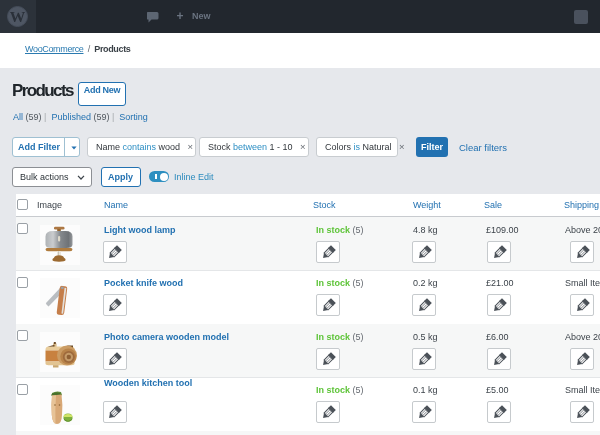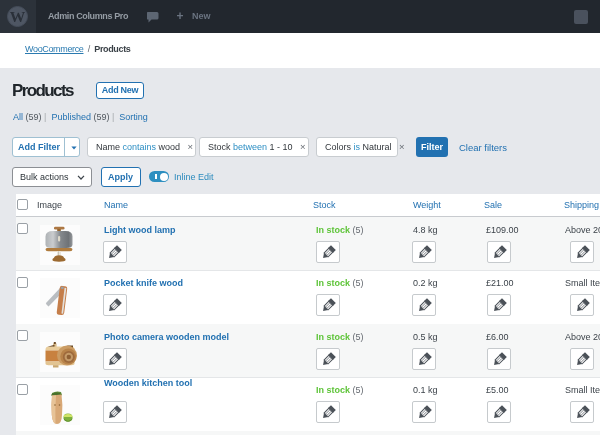--- a/index.html
+++ b/index.html
@@ -30,35 +30,34 @@
 </style></head>
 <body>
 
 <div id="bar">
   <div id="logocell"></div>
   <svg class="abs" style="left:6px;top:5px" width="23" height="23" viewBox="0 0 23 23">
     <circle cx="11.5" cy="11.5" r="10" fill="#4e5663"></circle>
     <circle cx="11.5" cy="11.5" r="10" fill="none" stroke="#454d5a" stroke-width="1"></circle>
     <text x="11.6" y="16.6" font-family="Liberation Serif" font-weight="bold" font-size="15.5" fill="#2a3039" text-anchor="middle">W</text>
   </svg>
-  <div class="t" style="left:48px;color:#959ca4;font-weight:700;letter-spacing:-0.38px">Admin Columns Pro</div>
   <svg class="abs" style="left:147px;top:12px" width="12" height="11" viewBox="0 0 12 11">
     <path d="M1 0 h9 a1.5 1.5 0 0 1 1.5 1.5 v4.5 a1.5 1.5 0 0 1 -1.5 1.5 h-5.5 l-3 3 v-3 h-0.5 a1.5 1.5 0 0 1 -1.5 -1.5 v-4.5 a1.5 1.5 0 0 1 1.5 -1.5 Z" fill="#5d6673"></path>
   </svg>
   <div class="t" style="left:176.5px;color:#6a7380;font-weight:700;font-size:12px">+</div>
   <div class="t" style="left:192px;color:#6a7380;font-weight:700">New</div>
   <div class="abs" style="left:574px;top:10px;width:14px;height:14px;background:#4a515d;border-radius:2px"></div>
 </div>
 
 <div id="crumb">
   <div class="abs" style="left:25px;top:0;height:22px;line-height:32px;letter-spacing:-0.35px;white-space:pre"><span style="color:#2a7ab0;text-decoration:underline">WooCommerce</span><span style="color:#646970">  /  </span><span style="color:#3a4147;font-weight:700">Products</span></div>
 </div>
 
 <div class="abs" style="left:12px;top:81px;font-size:17px;font-weight:700;letter-spacing:-1.6px;color:#20262b">Products</div>
-<div class="obtn" style="left:96px;top:82px;width:48px;height:17px;line-height:15px;letter-spacing:-0.3px">Add New</div>
+<div class="obtn" style="left:78px;top:82px;width:48px;height:24px;line-height:15px;letter-spacing:-0.3px">Add New</div>
 
 <div class="abs" style="left:13px;top:112px;white-space:pre"><span class="blue">All</span> <span style="color:#50575e">(59)</span> <span style="color:#a7aaad">|</span>  <span class="blue">Published</span> <span style="color:#50575e">(59)</span> <span style="color:#a7aaad">|</span>  <span class="blue">Sorting</span></div>
 
 <div class="abs" style="left:12px;top:137px;width:68px;height:20px;background:#ffffff;border:1px solid #9fc0d2;border-radius:3px">
   <div class="abs" style="left:5px;top:0;line-height:18px;color:#2271b1;font-weight:700">Add Filter</div>
   <div class="abs" style="left:51px;top:0;width:1px;height:18px;background:#9fc0d2"></div>
   <svg class="abs" style="left:58px;top:8px" width="6" height="4" viewBox="0 0 6 4">
       <path d="M0.4 0.4 L3 3.4 L5.6 0.4 Z" fill="#2271b1"></path>
     </svg>
 </div>

